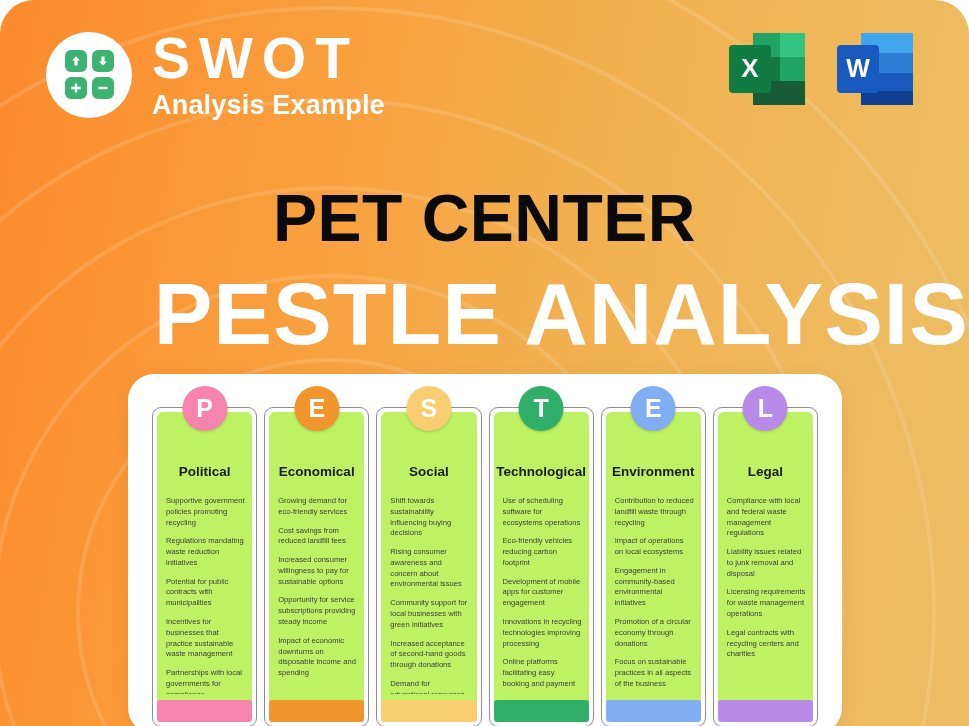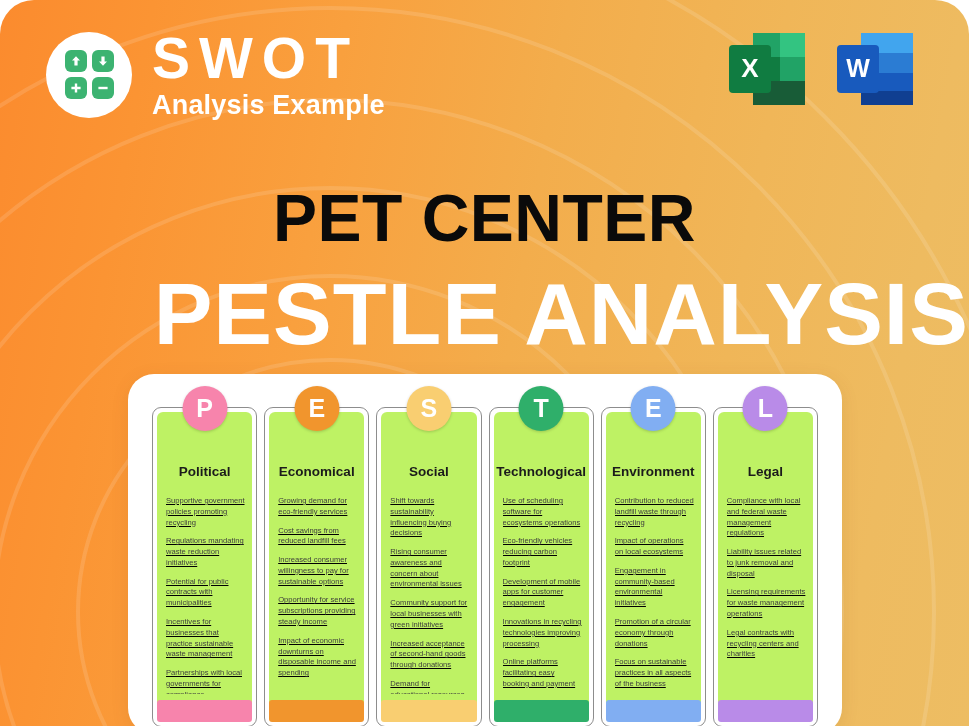--- a/index.html
+++ b/index.html
@@ -194,21 +194,20 @@
     font-weight: 700;
     color: #1b1b1b;
   }
   .col-items {
     position: absolute;
     top: 84px;
     left: 9px;
     right: 7px;
     bottom: 28px;
     overflow: hidden;
-    text-decoration: underline;
   }
   .col-item {
     font-size: 7.6px;
     line-height: 1.42;
     color: #3c3c3c;
     margin-bottom: 8px;
   }
   .col-bar {
     position: absolute;
     left: 4px;

